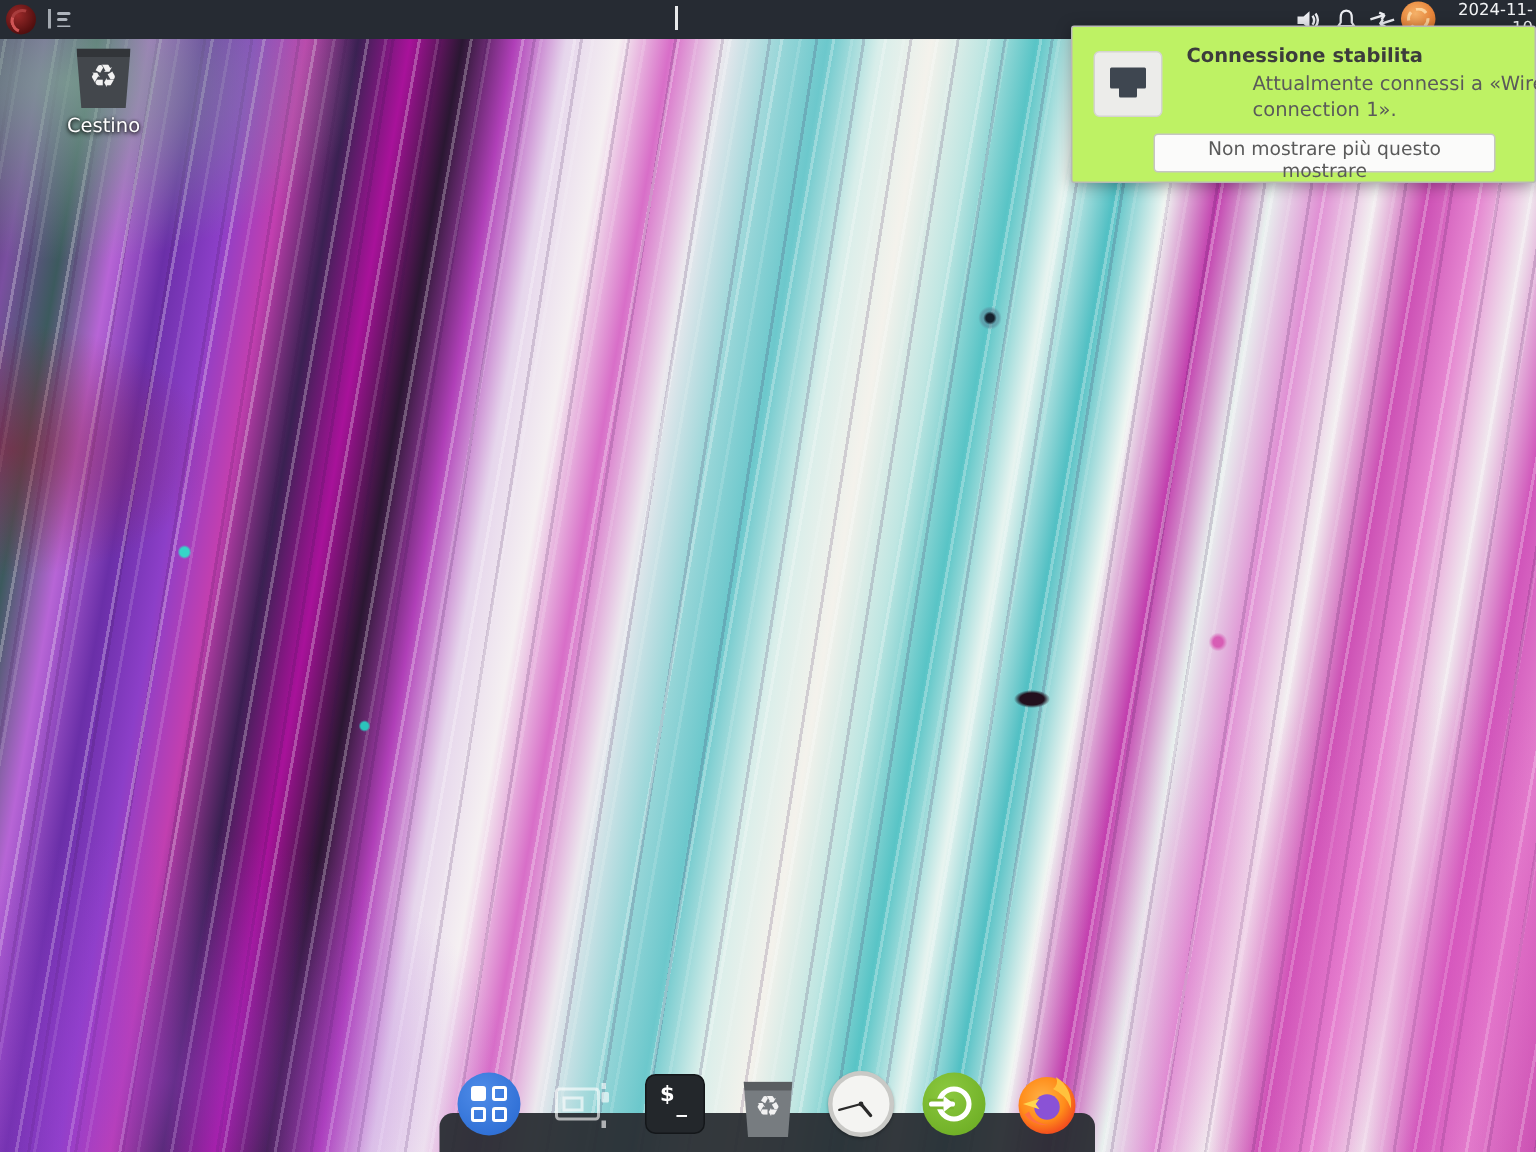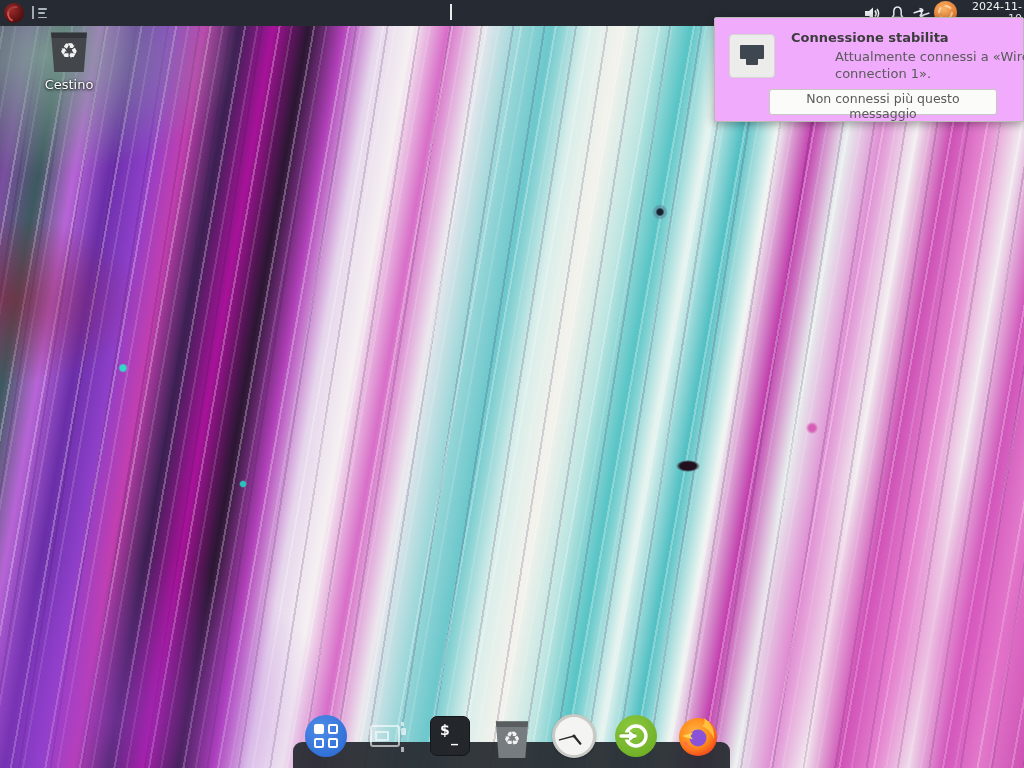--- a/index.html
+++ b/index.html
@@ -63,21 +63,21 @@
   .can-desktop .rec{font-size:21px;}
   .folder{position:relative;width:78px;height:52px;}
   .f-paper{position:absolute;left:19px;top:1px;width:27px;height:12px;background:#f6f6f4;border-radius:1px;}
   .f-tab{position:absolute;left:15px;top:4px;width:24px;height:12px;background:#5e91c6;border-radius:3px 3px 0 0;}
   .f-body{position:absolute;left:15px;top:10px;width:49px;height:42px;border-radius:2px;
     background:linear-gradient(#8fb4e0 0 9%, #73a2d8 9% 100%);box-shadow:0 1px 2px rgba(0,0,0,.35);}
   .f-house{position:absolute;left:15px;top:12px;width:20px;height:19px;background:#7d9cc0;
     clip-path:polygon(50% 0,100% 42%,100% 100%,0 100%,0 42%);filter:drop-shadow(0 0 1px rgba(230,240,250,.9));}
 
   
-  .notif{position:absolute;left:714px;top:17px;width:310px;height:105px;background:#f0abfc;
+  .notif{position:absolute;left:714px;top:17px;width:310px;height:105px;background:#bef264;
     border:1px solid #b9b9b6;border-radius:2px;box-shadow:0 2px 10px rgba(0,0,0,.35);z-index:30;}
   .nframe{position:absolute;left:14px;top:16px;width:46px;height:44px;background:#ececea;
     border:1px solid #d4d4d0;border-radius:4px;display:flex;align-items:center;justify-content:center;}
   .ntitle{position:absolute;left:76px;top:12px;font-size:13px;font-weight:bold;color:#3c3c3c;}
   .nbody{position:absolute;left:76px;top:30px;width:205px;font-size:13px;line-height:17px;color:#5a5a5a;margin-left:44px;}
   .nbtn{position:absolute;left:54px;top:71px;width:228px;height:26px;background:#fbfbfa;
     border:1px solid #c6c6c2;border-radius:3px;font-size:12.5px;color:#5a5a5a;
     font-family:"DejaVu Sans","Liberation Sans",sans-serif;}
 
   
@@ -162,21 +162,21 @@
 
 
   <div class="notif">
     <div class="nframe">
       <svg class="svgblock" width="30" height="28" viewBox="0 0 30 28">
         <path d="M4,3 L26,3 Q27,3 27,4 L27,16 Q27,17 26,17 L21,17 L21,22 Q21,23 20,23 L10,23 Q9,23 9,22 L9,17 L4,17 Q3,17 3,16 L3,4 Q3,3 4,3 Z" fill="#3e4650"></path>
       </svg>
     </div>
     <div class="ntitle">Connessione stabilita</div>
     <div class="nbody">Attualmente connessi a «Wired connection 1».</div>
-    <button class="nbtn">Non connessi più questo messaggio</button>
+    <button class="nbtn">Non mostrare più questo mostrare</button>
   </div>
 
   <div class="dock-bg"></div>
 
   <div class="ditem" style="left:304px;" title="app-launcher">
     <div class="grid-circle">
       <div class="gsq f" style="left:9px;top:9px;"></div>
       <div class="gsq" style="left:23px;top:9px;"></div>
       <div class="gsq" style="left:9px;top:23px;"></div>
       <div class="gsq" style="left:23px;top:23px;"></div>

